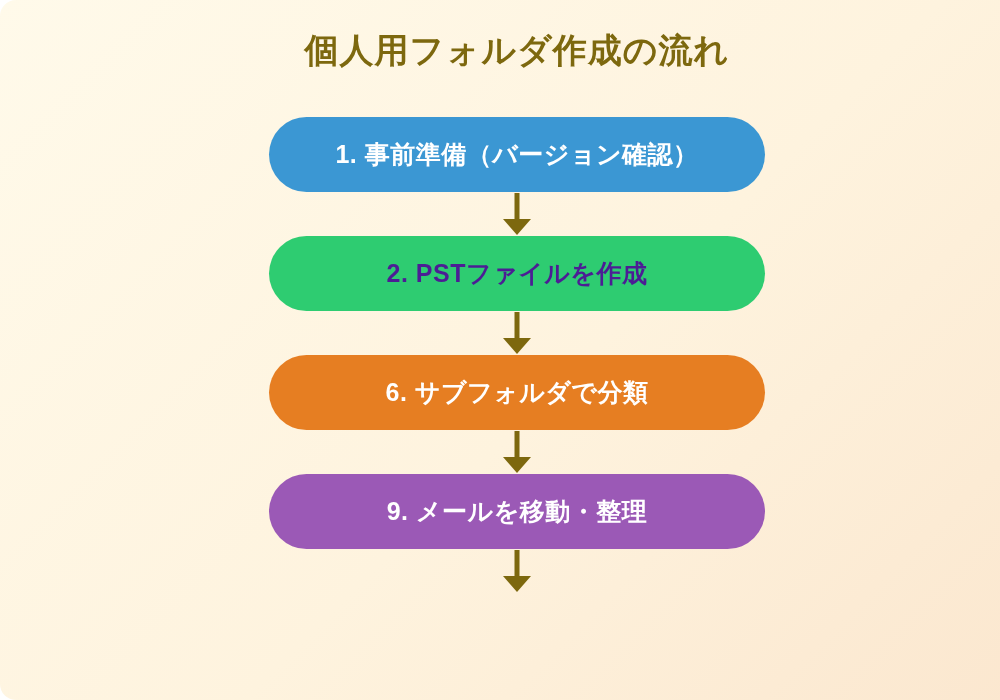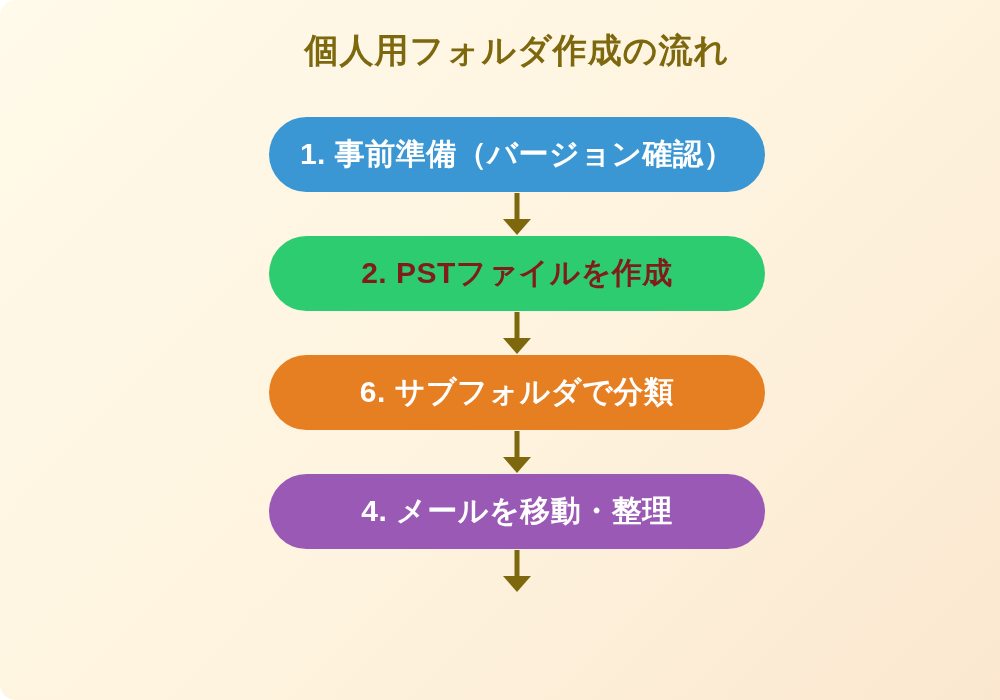--- a/index.html
+++ b/index.html
@@ -35,21 +35,21 @@
     width: 496px;
     height: 75px;
     border-radius: 38px;
     display: flex;
     align-items: center;
     justify-content: center;
     box-sizing: border-box;
   }
   .step-label {
     color: #ffffff;
-    font-size: 30px;
+    font-size: 25px;
     font-weight: 700;
     letter-spacing: 0.5px;
     white-space: nowrap;
   }
   .arrow-wrap {
     height: 44px;
     display: flex;
     align-items: center;
     justify-content: center;
   }
@@ -64,39 +64,39 @@
       <div class="step" style="background: rgb(59, 151, 211);">
         <span class="step-label" style="color: rgb(255, 255, 255);">1. 事前準備（バージョン確認）</span>
       </div>
       <div class="arrow-wrap" style="color: rgb(125, 104, 14);">
         <svg width="30" height="42" viewBox="0 0 30 42" fill="currentColor">
           <rect x="12.5" y="0" width="5" height="27"></rect>
           <polygon points="1,26 29,26 15,42"></polygon>
         </svg>
       </div>
       <div class="step" style="background: rgb(46, 204, 113);">
-        <span class="step-label" style="color: #7f1d1d;">2. PSTファイルを作成</span>
+        <span class="step-label" style="color: #4c1d95;">2. PSTファイルを作成</span>
       </div>
       <div class="arrow-wrap" style="color: rgb(125, 104, 14);">
         <svg width="30" height="42" viewBox="0 0 30 42" fill="currentColor">
           <rect x="12.5" y="0" width="5" height="27"></rect>
           <polygon points="1,26 29,26 15,42"></polygon>
         </svg>
       </div>
       <div class="step" style="background: rgb(230, 126, 34);">
         <span class="step-label" style="color: rgb(255, 255, 255);">6. サブフォルダで分類</span>
       </div>
       <div class="arrow-wrap" style="color: rgb(125, 104, 14);">
         <svg width="30" height="42" viewBox="0 0 30 42" fill="currentColor">
           <rect x="12.5" y="0" width="5" height="27"></rect>
           <polygon points="1,26 29,26 15,42"></polygon>
         </svg>
       </div>
       <div class="step" style="background: rgb(155, 89, 182);">
-        <span class="step-label" style="color: rgb(255, 255, 255);">4. メールを移動・整理</span>
+        <span class="step-label" style="color: rgb(255, 255, 255);">9. メールを移動・整理</span>
       </div>
       <div class="arrow-wrap" style="color: rgb(125, 104, 14);">
         <svg width="30" height="42" viewBox="0 0 30 42" fill="currentColor">
           <rect x="12.5" y="0" width="5" height="27"></rect>
           <polygon points="1,26 29,26 15,42"></polygon>
         </svg>
       </div>
     </div>
 </div>
 

